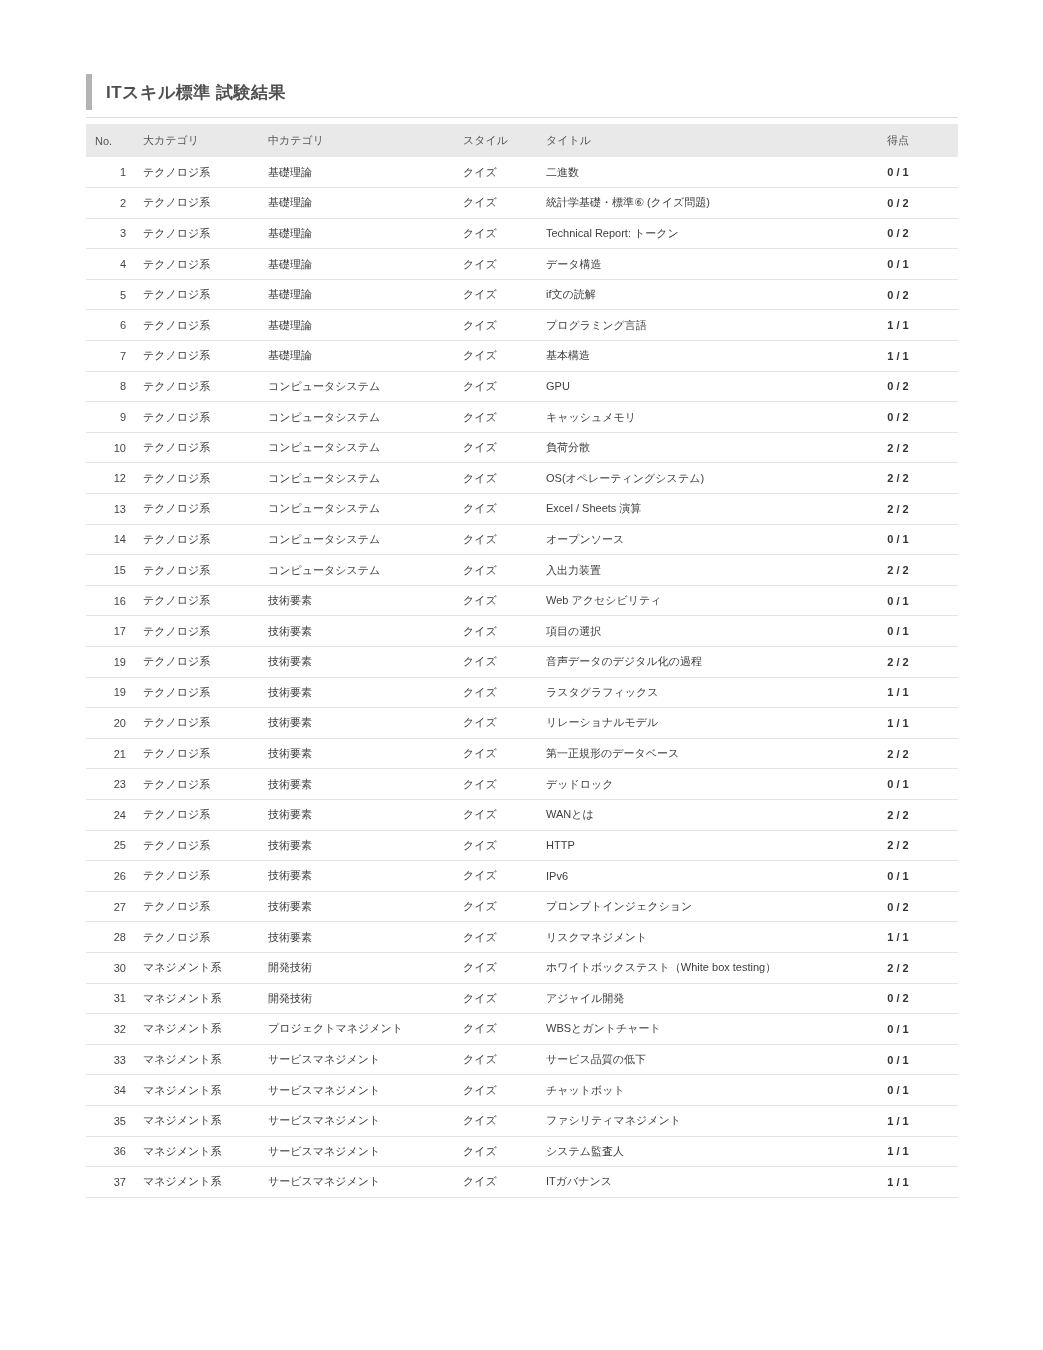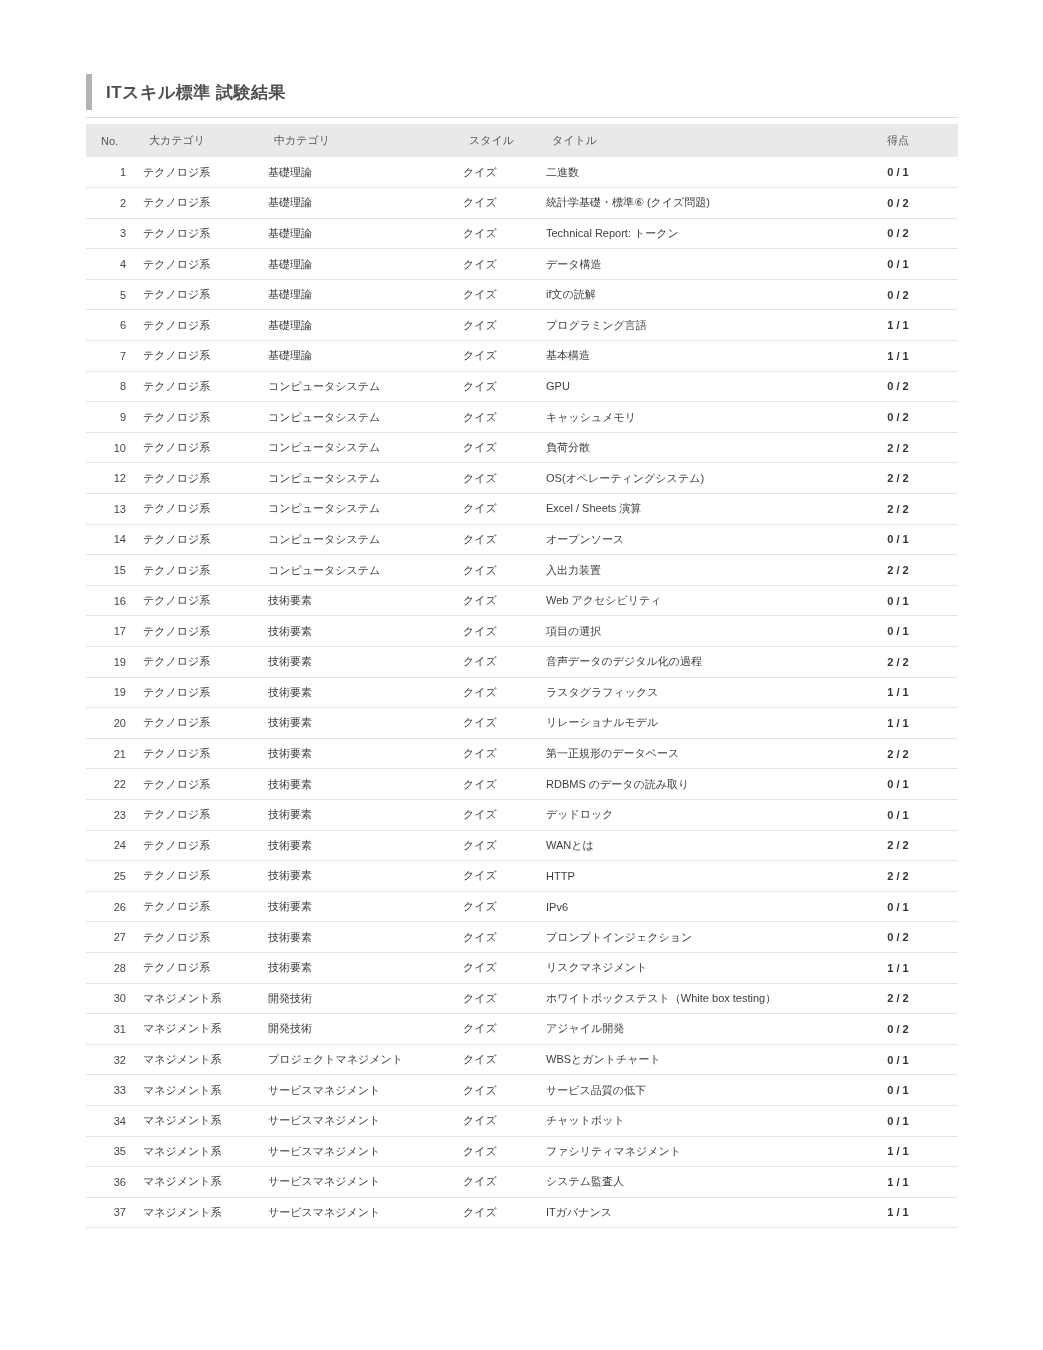--- a/index.html
+++ b/index.html
@@ -42,21 +42,21 @@
   col.c-style  { width: 83px; }
   col.c-title  { width: auto; }
   col.c-score  { width: 120px; }
   thead th {
     background: #e9e9e9;
     height: 33px;
     font-size: 11px;
     font-weight: 400;
     color: #555555;
     text-align: left;
-    padding-left: 15px;
+    padding-left: 9px;
     vertical-align: middle;
     white-space: nowrap;
   }
   thead th.th-score { text-align: center; padding-left: 0; }
   tbody td {
     height: 30.6px;
     border-bottom: 1px solid #e4e4e4;
     font-size: 11px;
     color: #3d3d3d;
     padding-left: 9px;
@@ -283,28 +283,20 @@
 
   <tr>
     <td class="td-no">21</td>
     <td>テクノロジ系</td>
     <td>技術要素</td>
     <td>クイズ</td>
     <td>第一正規形のデータベース</td>
     <td class="td-score">2 / 2</td>
   </tr>
 
-  <tr>
-    <td class="td-no">22</td>
-    <td>テクノロジ系</td>
-    <td>技術要素</td>
-    <td>クイズ</td>
-    <td>RDBMS のデータの読み取り</td>
-    <td class="td-score">0 / 1</td>
-  </tr>
 
   <tr>
     <td class="td-no">23</td>
     <td>テクノロジ系</td>
     <td>技術要素</td>
     <td>クイズ</td>
     <td>デッドロック</td>
     <td class="td-score">0 / 1</td>
   </tr>
 

